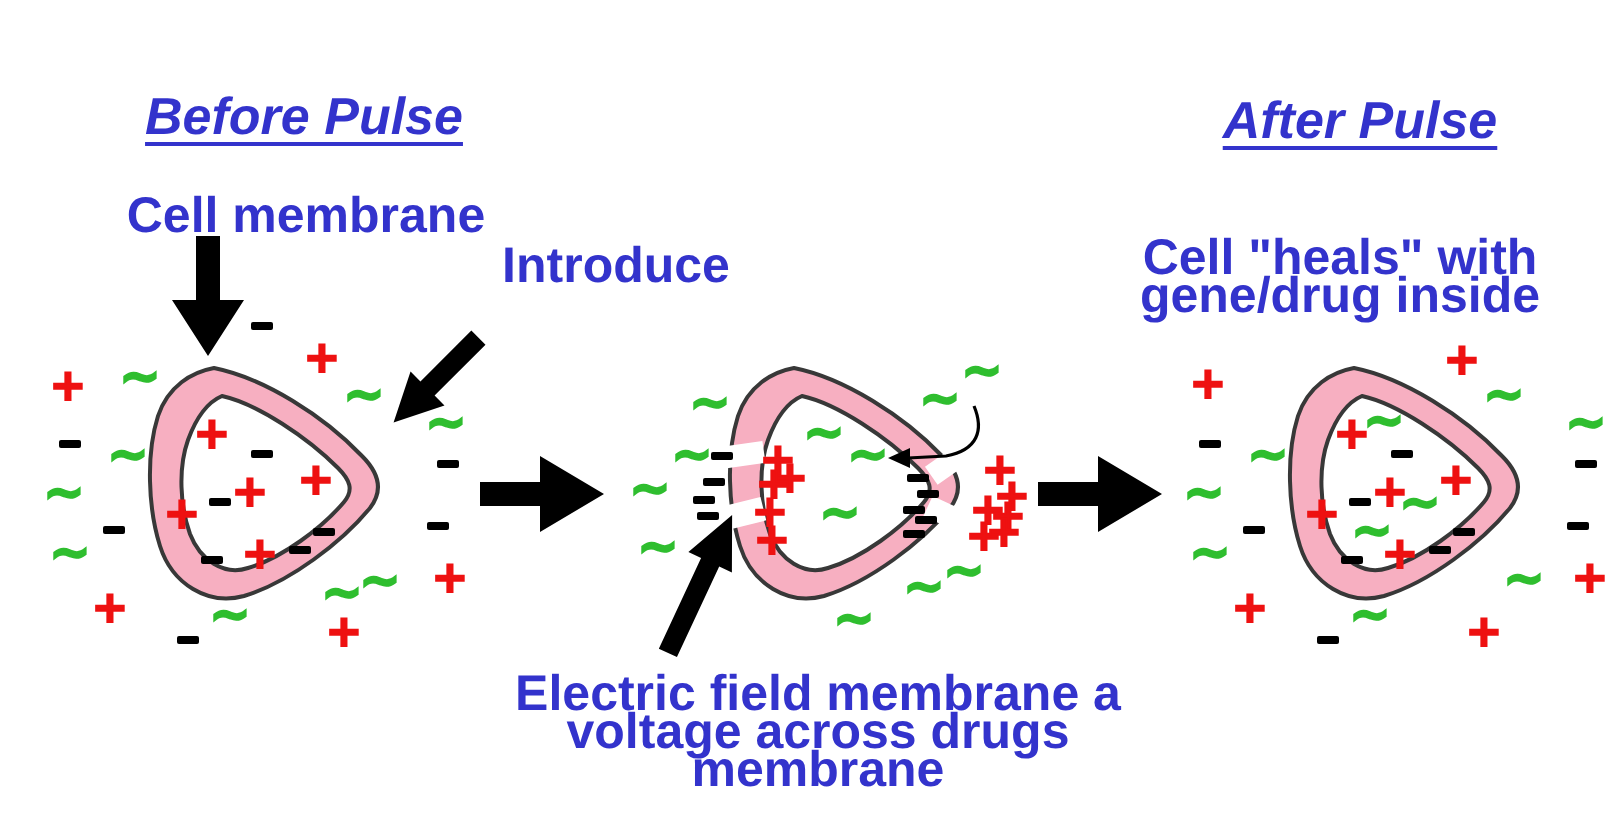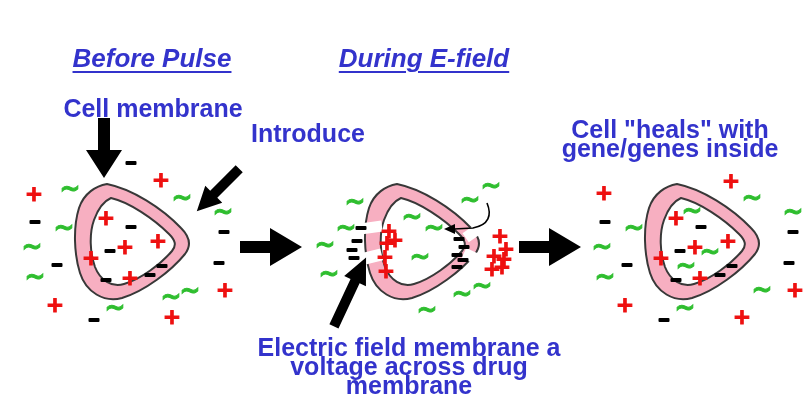--- a/index.html
+++ b/index.html
@@ -61,36 +61,36 @@
   .particle.minus{
     width:11px;height:4px;background:var(--minus-black,#000);border-radius:1px;
   }
 </style>
 </head>
 <body style="--bg: #FFFFFF; --text-blue: #3333CC; --plus-red: #EE1111; --minus-black: #000000; --tilde-green: #2FBE2F; --membrane-pink: #F7AFC1; --membrane-outline: #383838; --arrow-black: #000000;">
 
 <div class="stage">
 
   <div class="title t-before">Before Pulse</div>
-  <div class="title t-during">During E-field</div>
+  <div class="title t-after">After Pulse</div>
 
   <div class="lbl lbl-membrane">Cell membrane</div>
 
   <div class="lbl lbl-introduce">
     <div>Introduce</div>
   </div>
 
   <div class="lbl lbl-heals">
     <div>Cell "heals" with</div>
-    <div>gene/genes inside</div>
+    <div>gene/drug inside</div>
   </div>
 
   <div class="lbl lbl-efield">
     <div>Electric field membrane a</div>
-    <div>voltage across drug</div>
+    <div>voltage across drugs</div>
     <div>membrane</div>
   </div>
 
   <svg class="cell cell-before" viewBox="0 0 130 126">
     <path class="membrane-outer" d="M 37,4 C 62,9 92,28 111,48 C 119,56 122,65 115,74 C 101,91 75,111 52,118 C 34,123 16,112 10,93 C 4,74 3,47 9,28 C 14,13 26,6 37,4 Z"></path>
     <path class="membrane-inner" d="M 41,18 C 59,22 84,39 99,54 C 105,60 107,65 102,71 C 91,84 71,99 54,104 C 42,108 30,100 25,87 C 20,73 19,54 24,40 C 28,29 34,21 41,18 Z"></path>
   </svg>
 
   <svg class="cell cell-during" viewBox="0 0 130 126">
     <path class="membrane-outer" d="M 37,4 C 62,9 92,28 111,48 C 119,56 122,65 115,74 C 101,91 75,111 52,118 C 34,123 16,112 10,93 C 4,74 3,47 9,28 C 14,13 26,6 37,4 Z"></path>

